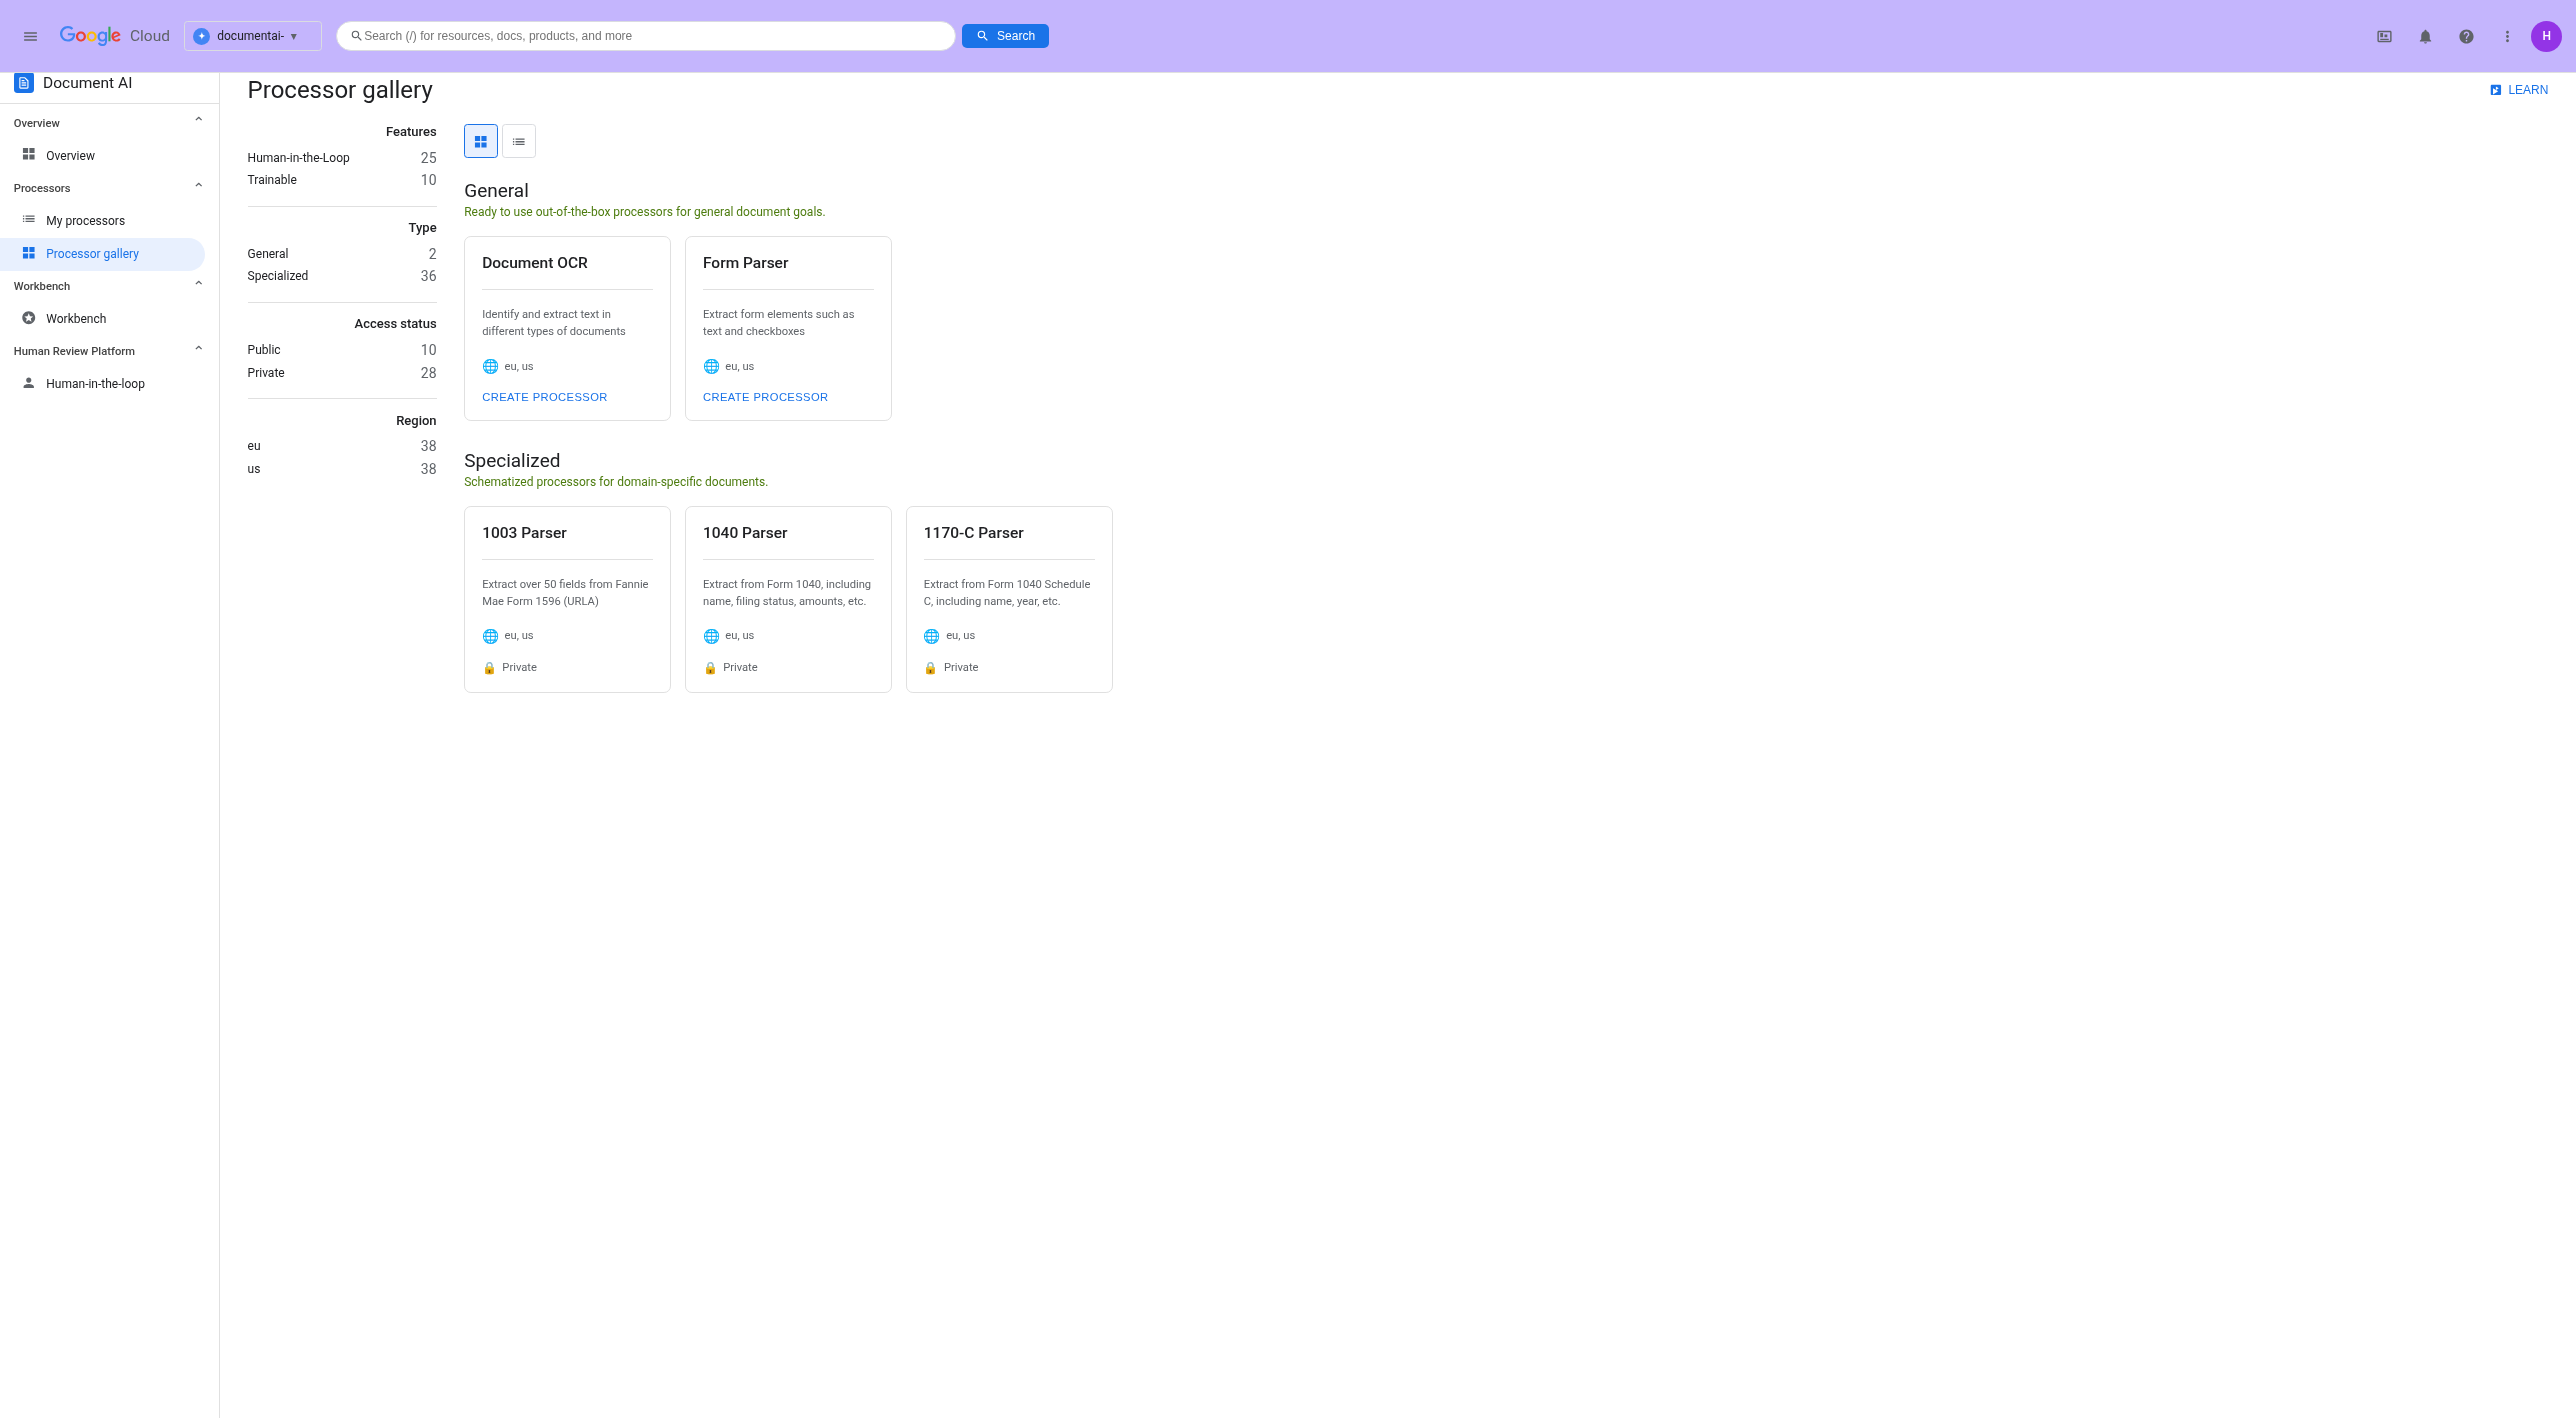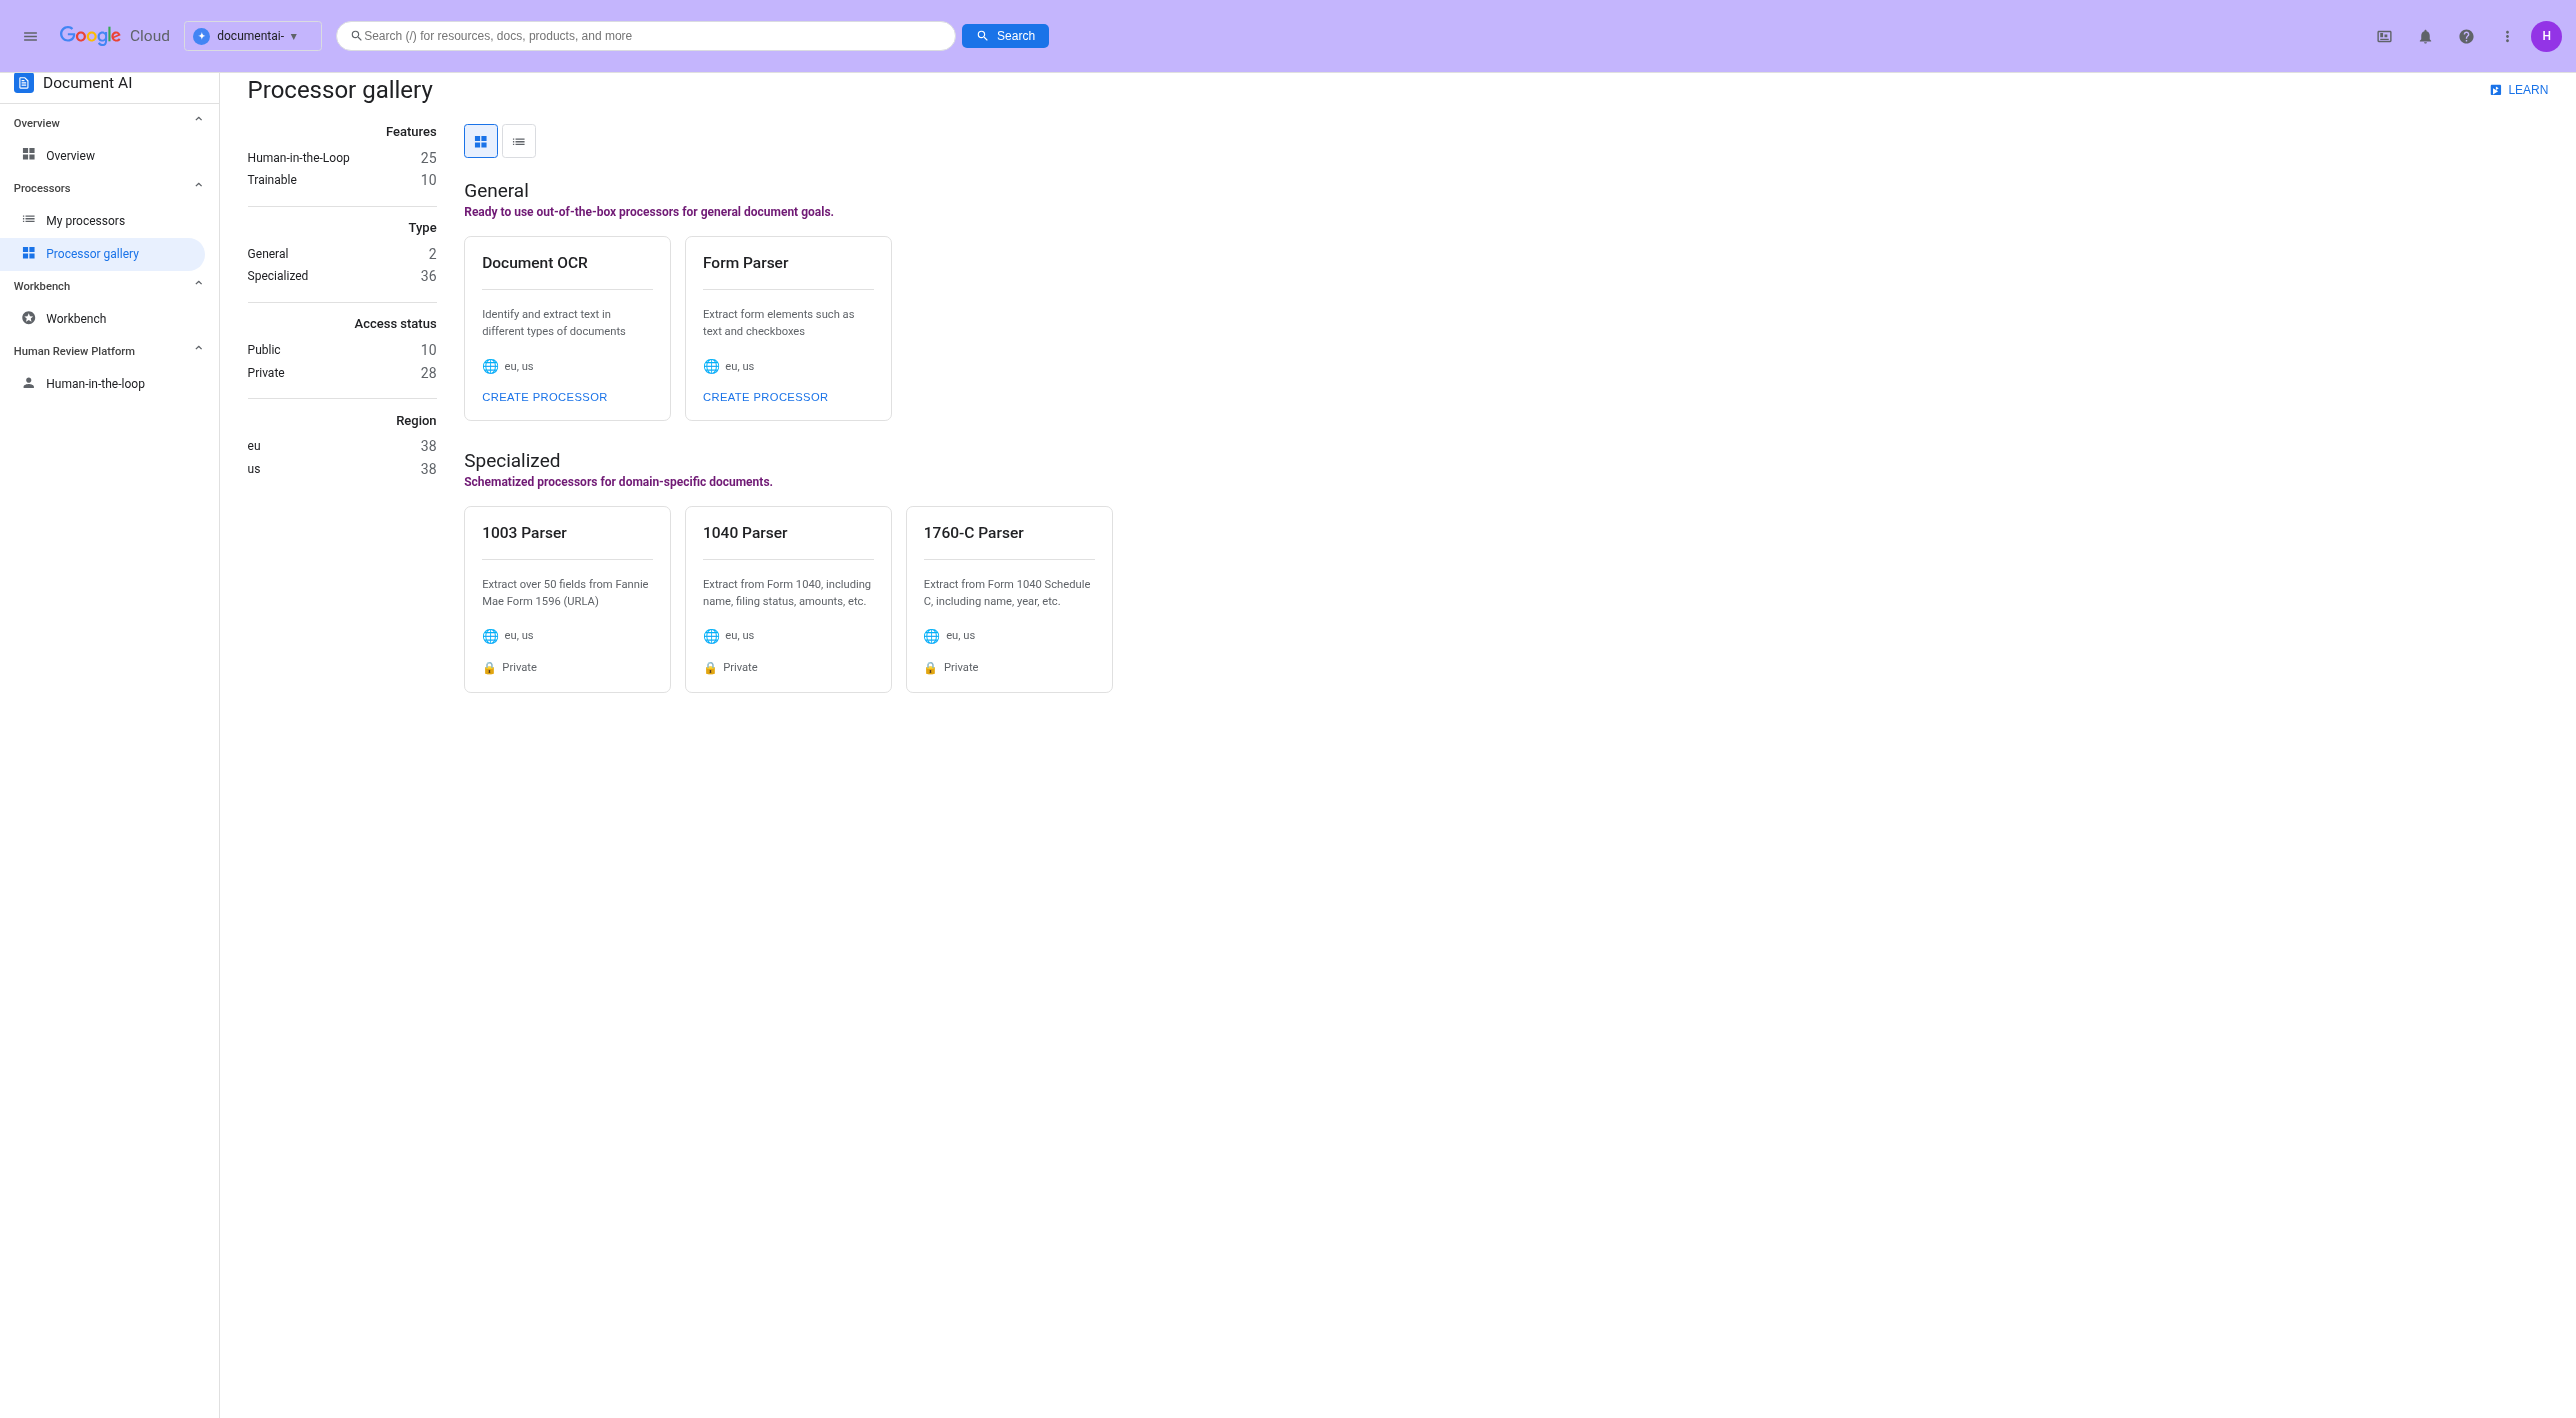--- a/index.html
+++ b/index.html
@@ -130,21 +130,21 @@
     .view-btn {
       width: 34px; height: 34px; border-radius: 3.4px; border: 0.9px solid #dadce0;
       background: #fff; cursor: pointer; display: flex; align-items: center; justify-content: center;
       color: #5f6368; font-size: 15.5px;
     }
     .view-btn.active { background: #e8f0fe; color: #1a73e8; border-color: #1a73e8; }
 
     
     .category-section { margin-bottom: 27.6px; }
     .category-title { font-size: 19px; font-weight: 400; color: #202124; margin-bottom: 3.4px; }
-    .category-desc { font-size: 12px; color: #701a75; margin-bottom: 17px; font-weight: bold; }
+    .category-desc { font-size: 12px; color: #4d7c0f; margin-bottom: 17px; }
 
     
     .cards-row { display: flex; gap: 13.8px; flex-wrap: wrap; }
     .processor-card {
       border: 0.9px solid #e0e0e0; border-radius: 6.9px; padding: 17px;
       width: 207px; min-width: 189px; display: flex; flex-direction: column;
       gap: 17px; cursor: pointer; background: #fff;
     }
     .card-title { font-size: 15.5px; font-weight: 500; color: #202124; }
     .card-divider { border: none; border-top: 0.9px solid #e0e0e0; }
@@ -434,21 +434,21 @@
                 <span class="globe-icon">🌐</span>
                 <span>eu, us</span>
               </div>
               <div class="card-privacy">
                 <span class="lock-icon">🔒</span>
                 <span>Private</span>
               </div>
             </div>
 
             <div class="processor-card">
-              <div class="card-title">1760-C Parser</div>
+              <div class="card-title">1170-C Parser</div>
               <hr class="card-divider">
               <div class="card-desc">Extract from Form 1040 Schedule C, including name, year, etc.</div>
               <div class="card-regions">
                 <span class="globe-icon">🌐</span>
                 <span>eu, us</span>
               </div>
               <div class="card-privacy">
                 <span class="lock-icon">🔒</span>
                 <span>Private</span>
               </div>

